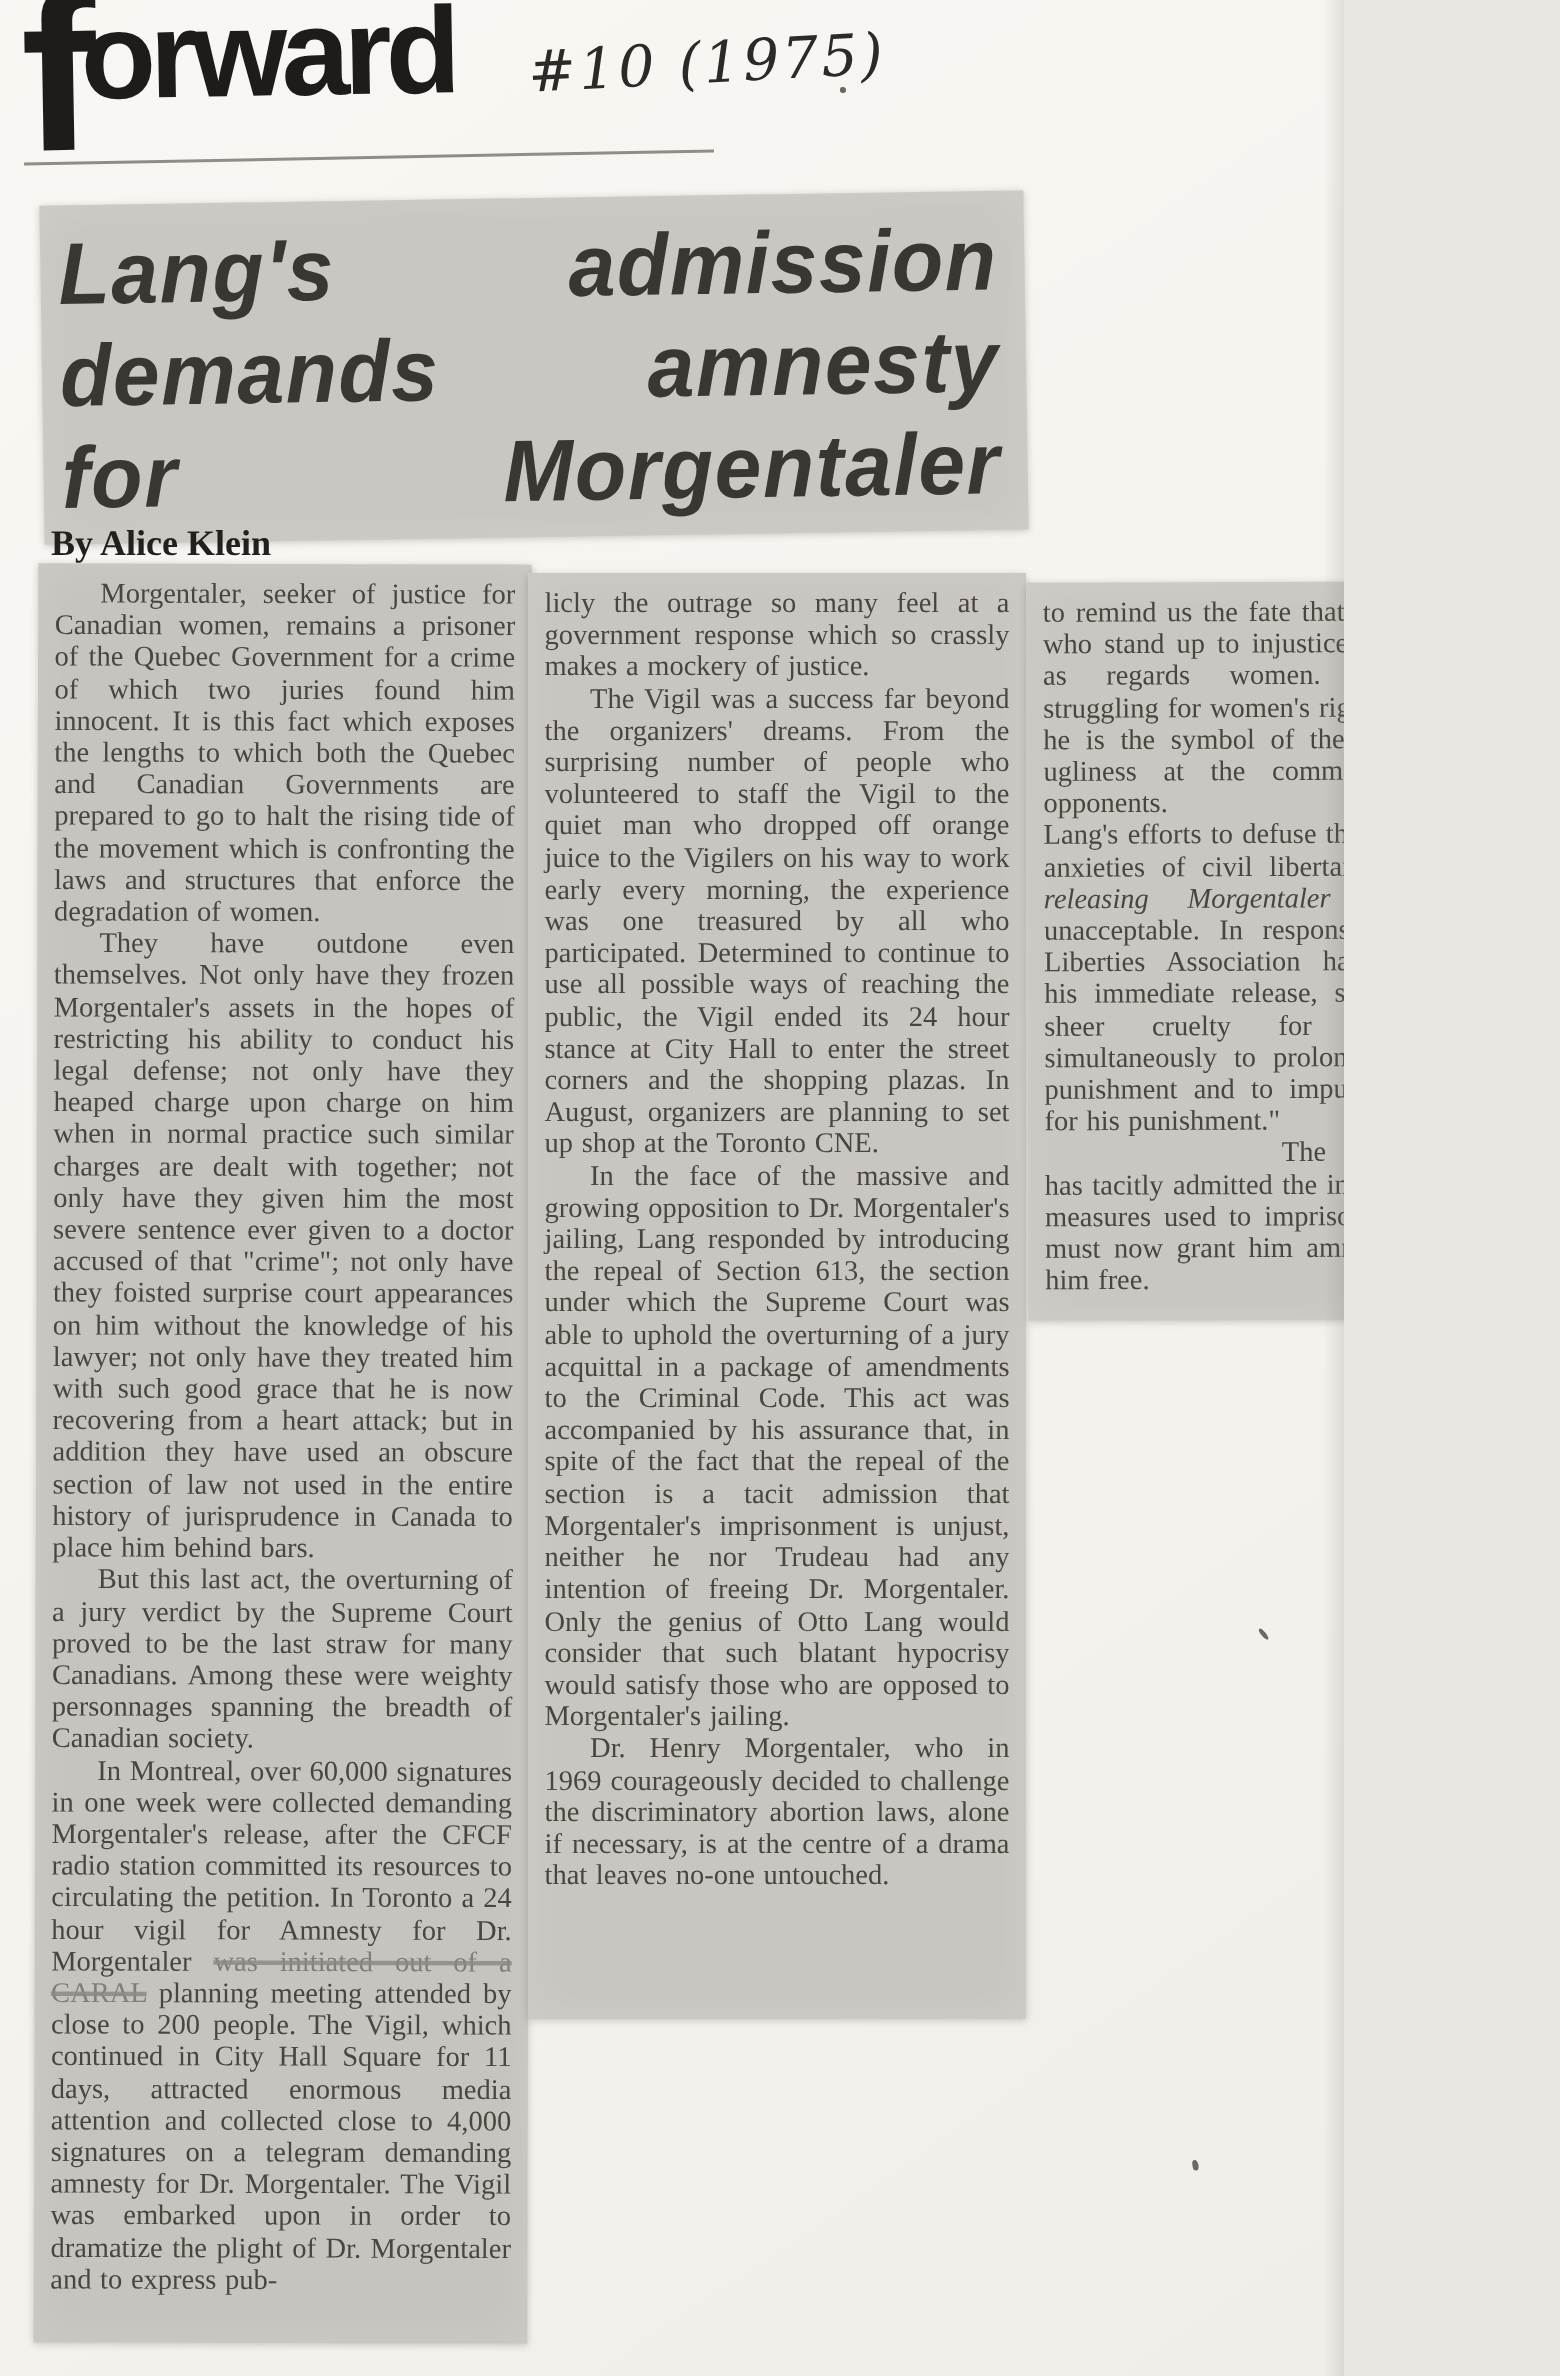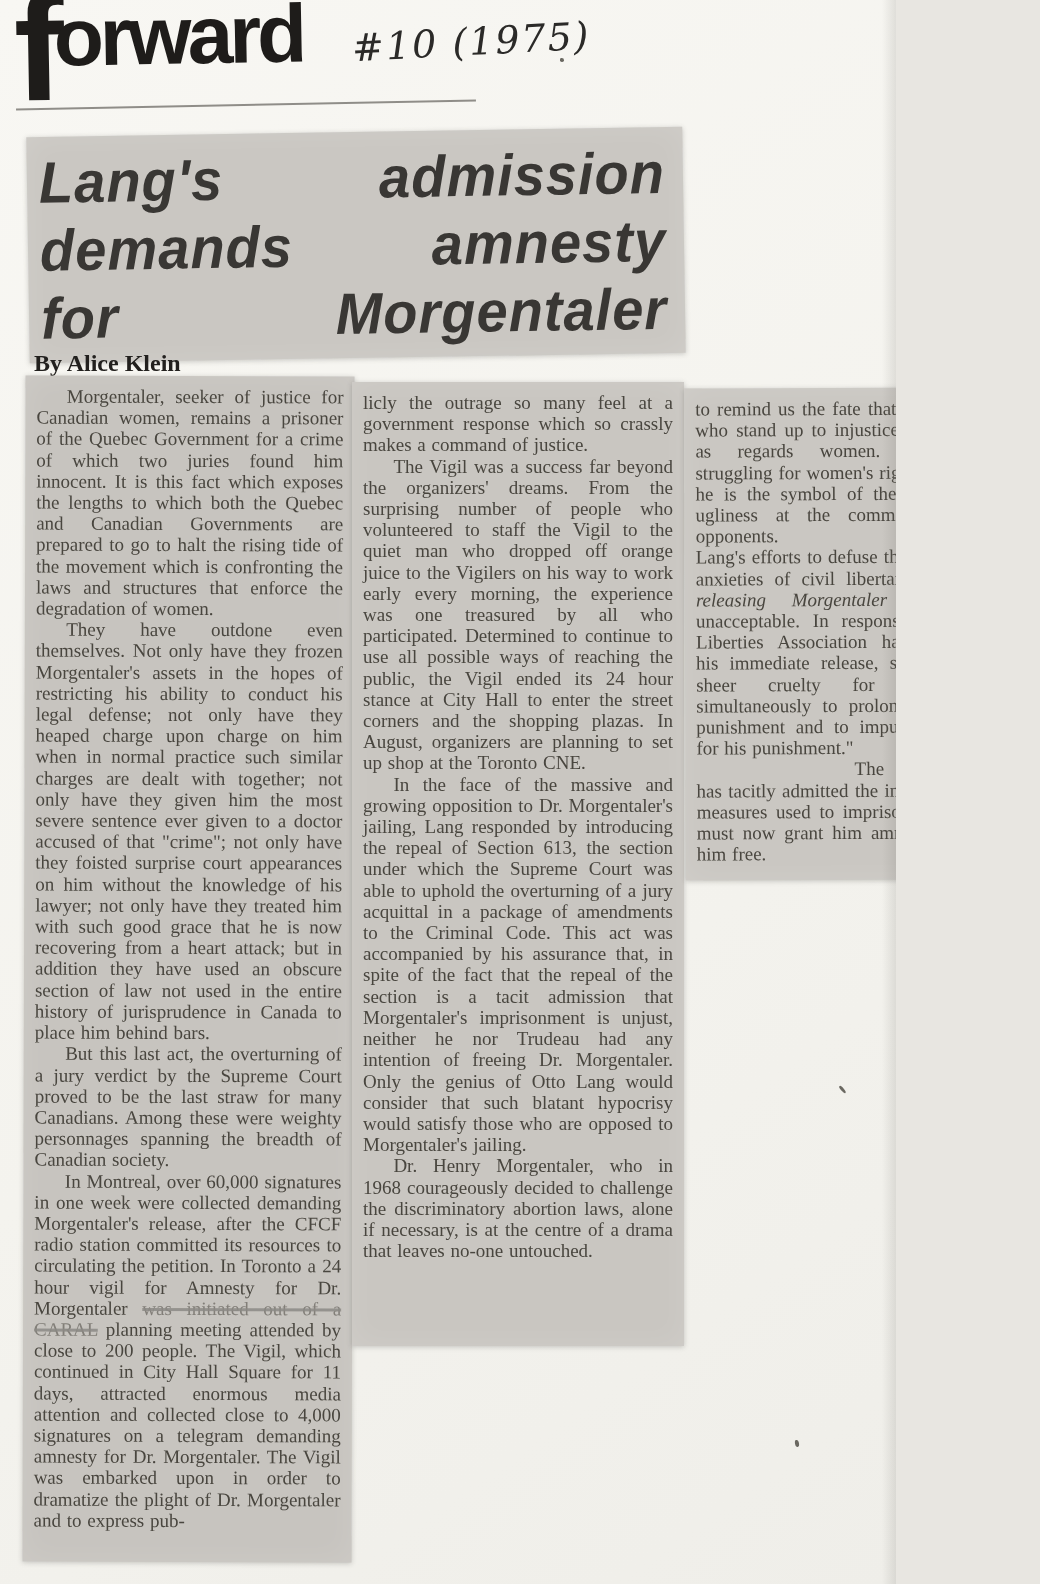--- a/index.html
+++ b/index.html
@@ -77,24 +77,24 @@
   <div class="byline">By Alice Klein</div>
 
   <div class="clip col col1">
     <p>Morgentaler, seeker of justice for Canadian women, remains a prisoner of the Quebec Government for a crime of which two juries found him innocent. It is this fact which exposes the lengths to which both the Quebec and Canadian Governments are prepared to go to halt the rising tide of the movement which is confronting the laws and structures that enforce the degradation of women.</p>
     <p>They have outdone even themselves. Not only have they frozen Morgentaler's assets in the hopes of restricting his ability to conduct his legal defense; not only have they heaped charge upon charge on him when in normal practice such similar charges are dealt with together; not only have they given him the most severe sentence ever given to a doctor accused of that "crime"; not only have they foisted surprise court appearances on him without the knowledge of his lawyer; not only have they treated him with such good grace that he is now recovering from a heart attack; but in addition they have used an obscure section of law not used in the entire history of jurisprudence in Canada to place him behind bars.</p>
     <p>But this last act, the overturning of a jury verdict by the Supreme Court proved to be the last straw for many Canadians. Among these were weighty personnages spanning the breadth of Canadian society.</p>
     <p><span>In Montreal, over 60,000 signatures in one week were collected demanding Morgentaler's release, after the CFCF radio station committed its resources to circulating the petition. In Toronto a 24 hour vigil for Amnesty for Dr. Morgentaler </span><span class="struck">was initiated out of a CARAL</span><span> planning meeting attended by close to 200 people. The Vigil, which continued in City Hall Square for 11 days, attracted enormous media attention and collected close to 4,000 signatures on a telegram demanding amnesty for Dr. Morgentaler. The Vigil was embarked upon in order to dramatize the plight of Dr. Morgentaler and to express pub-</span></p>
   </div>
 
   <div class="clip col col2">
-    <p class="noindent">licly the outrage so many feel at a government response which so crassly makes a command of justice.</p>
+    <p class="noindent">licly the outrage so many feel at a government response which so crassly makes a mockery of justice.</p>
     <p>The Vigil was a success far beyond the organizers' dreams. From the surprising number of people who volunteered to staff the Vigil to the quiet man who dropped off orange juice to the Vigilers on his way to work early every morning, the experience was one treasured by all who participated. Determined to continue to use all possible ways of reaching the public, the Vigil ended its 24 hour stance at City Hall to enter the street corners and the shopping plazas. In August, organizers are planning to set up shop at the Toronto CNE.</p>
     <p>In the face of the massive and growing opposition to Dr. Morgentaler's jailing, Lang responded by introducing the repeal of Section 613, the section under which the Supreme Court was able to uphold the overturning of a jury acquittal in a package of amendments to the Criminal Code. This act was accompanied by his assurance that, in spite of the fact that the repeal of the section is a tacit admission that Morgentaler's imprisonment is unjust, neither he nor Trudeau had any intention of freeing Dr. Morgentaler. Only the genius of Otto Lang would consider that such blatant hypocrisy would satisfy those who are opposed to Morgentaler's jailing.</p>
-    <p>Dr. Henry Morgentaler, who in 1968 courageously decided to challenge the discriminatory abortion laws, alone if necessary, is at the centre of a drama that leaves no-one untouched.</p>
+    <p>Dr. Henry Morgentaler, who in 1969 courageously decided to challenge the discriminatory abortion laws, alone if necessary, is at the centre of a drama that leaves no-one untouched.</p>
   </div>
 
   <div class="clip col col3">
     <p class="noindent">to remind us the fate that awaits those who stand up to injustice, particularly as regards women. For those struggling for women's right to choose, he is the symbol of the horrors and ugliness at the command of our opponents.</p>
     <p class="noindent"><span>Lang's efforts to defuse the widespread anxieties of civil libertarians </span><span class="ital">without releasing Morgentaler</span><span> is totally unacceptable. In response, the Civil Liberties Association has demanded his immediate release, stating: "It is sheer cruelty for a society simultaneously to prolong a person's punishment and to impugn the basis for his punishment."</span></p>
     <p class="noindent gov-par">The government has tacitly admitted the injustice of the measures used to imprison him. They must now grant him amnesty and set him free.</p>
   </div>
 
   <div class="speck sp1"></div>
   <div class="speck sp2"></div>

